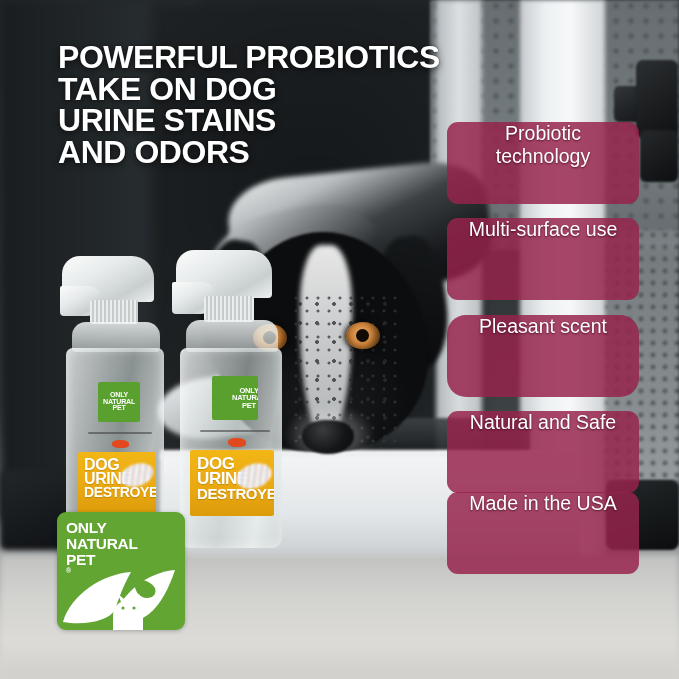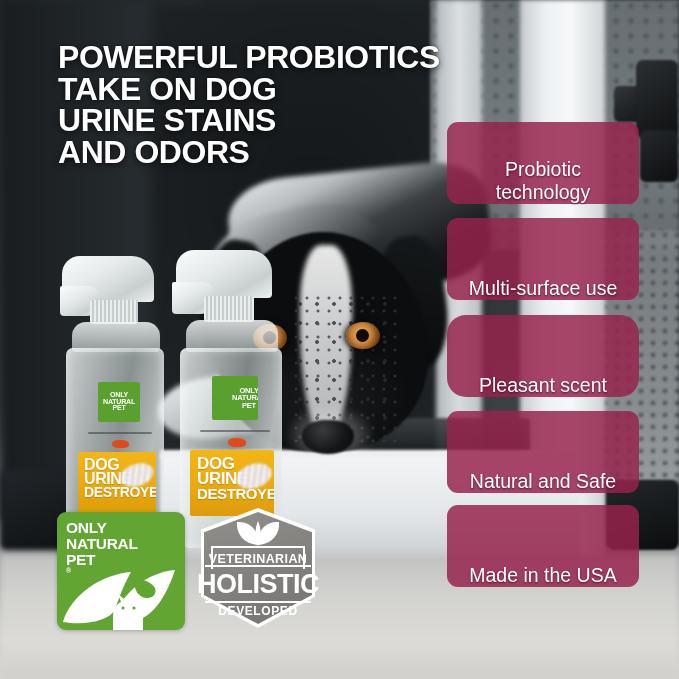--- a/index.html
+++ b/index.html
@@ -235,21 +235,21 @@
     transform:scaleX(1.03);transform-origin:left top;
   }
   .headline span{display:block;}
 
   
   .badges{position:absolute;left:447px;top:0;width:192px;}
   .badge{
     position:absolute;left:0;width:192px;
     background:rgba(150,35,75,.84);
     border-radius:11px;
-    display:flex;align-items:flex-end;justify-content:center;
+    display:flex;align-items:flex-start;justify-content:center;
     color:#fff;font-size:19.5px;line-height:1.17;text-align:center;
     text-shadow:0 1px 2px rgba(60,5,25,.75);
     padding:0 9px;box-sizing:border-box;
   }
 
   
   .logo-box{
     position:absolute;left:57px;top:512px;width:128px;height:118px;
     background:#63a533;border-radius:9px;overflow:hidden;
     box-shadow:0 1px 4px rgba(0,0,0,.25);
@@ -405,21 +405,21 @@
     </div>
     <div class="badge" style="top:218px;height:82px;">
       <span>Multi-surface use</span>
     </div>
     <div class="badge" style="top:315px;height:82px;border-radius:19px;">
       <span>Pleasant scent</span>
     </div>
     <div class="badge" style="top:411px;height:82px;">
       <span>Natural and Safe</span>
     </div>
-    <div class="badge" style="top:505px;height:82px;">
+    <div class="badge" style="top:492px;height:82px;">
       <span>Made in the USA</span>
     </div>
   </div>
 
   <div class="logo-box">
     <div class="logo-txt">
       <span>ONLY</span>
       <span>NATURAL</span>
       <span>
           <span>PET</span>
@@ -429,26 +429,14 @@
     <svg class="logo-art" viewBox="0 0 128 66">
       <path d="M6 58 C14 30 46 10 74 8 C66 22 62 34 58 46 C52 56 30 62 6 58 Z" fill="#ffffff"></path>
       <path d="M56 56 C64 28 92 8 118 6 C112 24 104 40 92 50 C82 58 68 60 56 56 Z" fill="#ffffff"></path>
       <path d="M78 16 C86 14 94 18 98 24 C100 30 96 34 90 34 C82 34 76 26 78 16 Z" fill="#63a533"></path>
       <path d="M56 66 L56 52 C56 44 60 40 64 38 L61 30 L67 35 C70 33 74 33 77 35 L83 30 L80 38 C84 41 86 46 86 52 L86 66 Z" fill="#ffffff"></path>
       <circle cx="66" cy="44" r="1.6" fill="#63a533"></circle>
       <circle cx="77" cy="44" r="1.6" fill="#63a533"></circle>
     </svg>
   </div>
 
-  <div class="hex">
-    <div class="hex-border"></div>
-    <div class="hex-inner"></div>
-    <svg class="hex-leaf" viewBox="0 0 48 30">
-      <path d="M24 29 C10 28 2 18 3 6 C14 5 23 12 24 24 Z" fill="#ffffff"></path>
-      <path d="M24 29 C38 28 46 18 45 6 C34 5 25 12 24 24 Z" fill="#ffffff"></path>
-      <path d="M24 30 C20 22 21 12 24 5 C27 12 28 22 24 30 Z" fill="#ffffff"></path>
-    </svg>
-    <div class="hex-vet">VETERINARIAN</div>
-    <div class="hex-main">HOLISTIC</div>
-    <div class="hex-dev">DEVELOPED</div>
-  </div>
 
 </div>
 
 </body></html>

